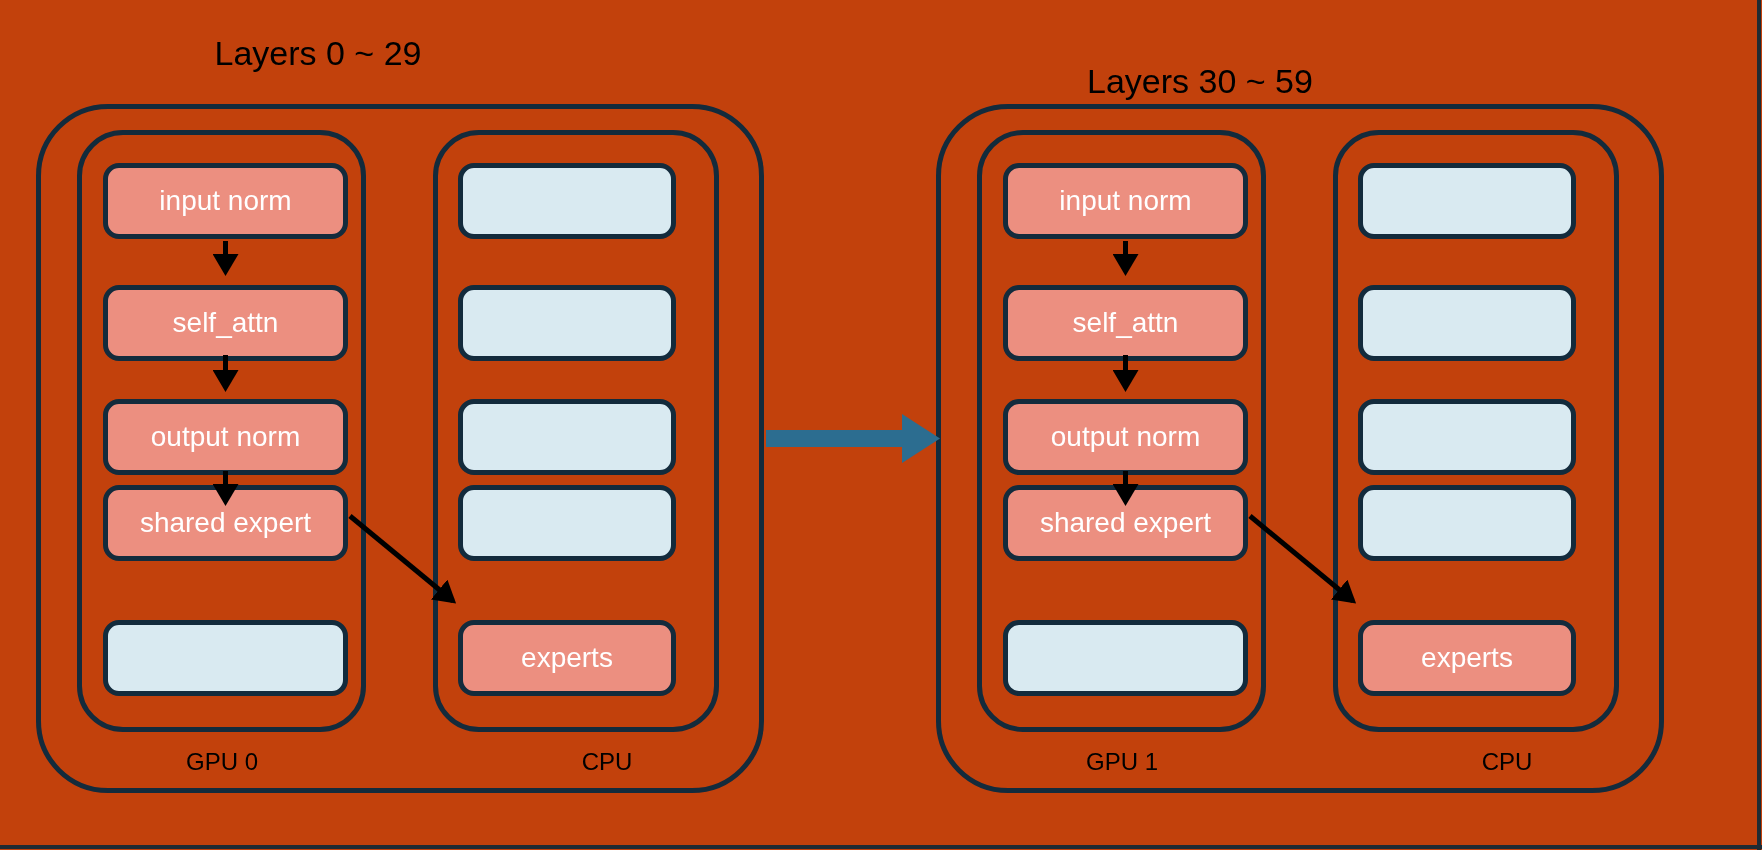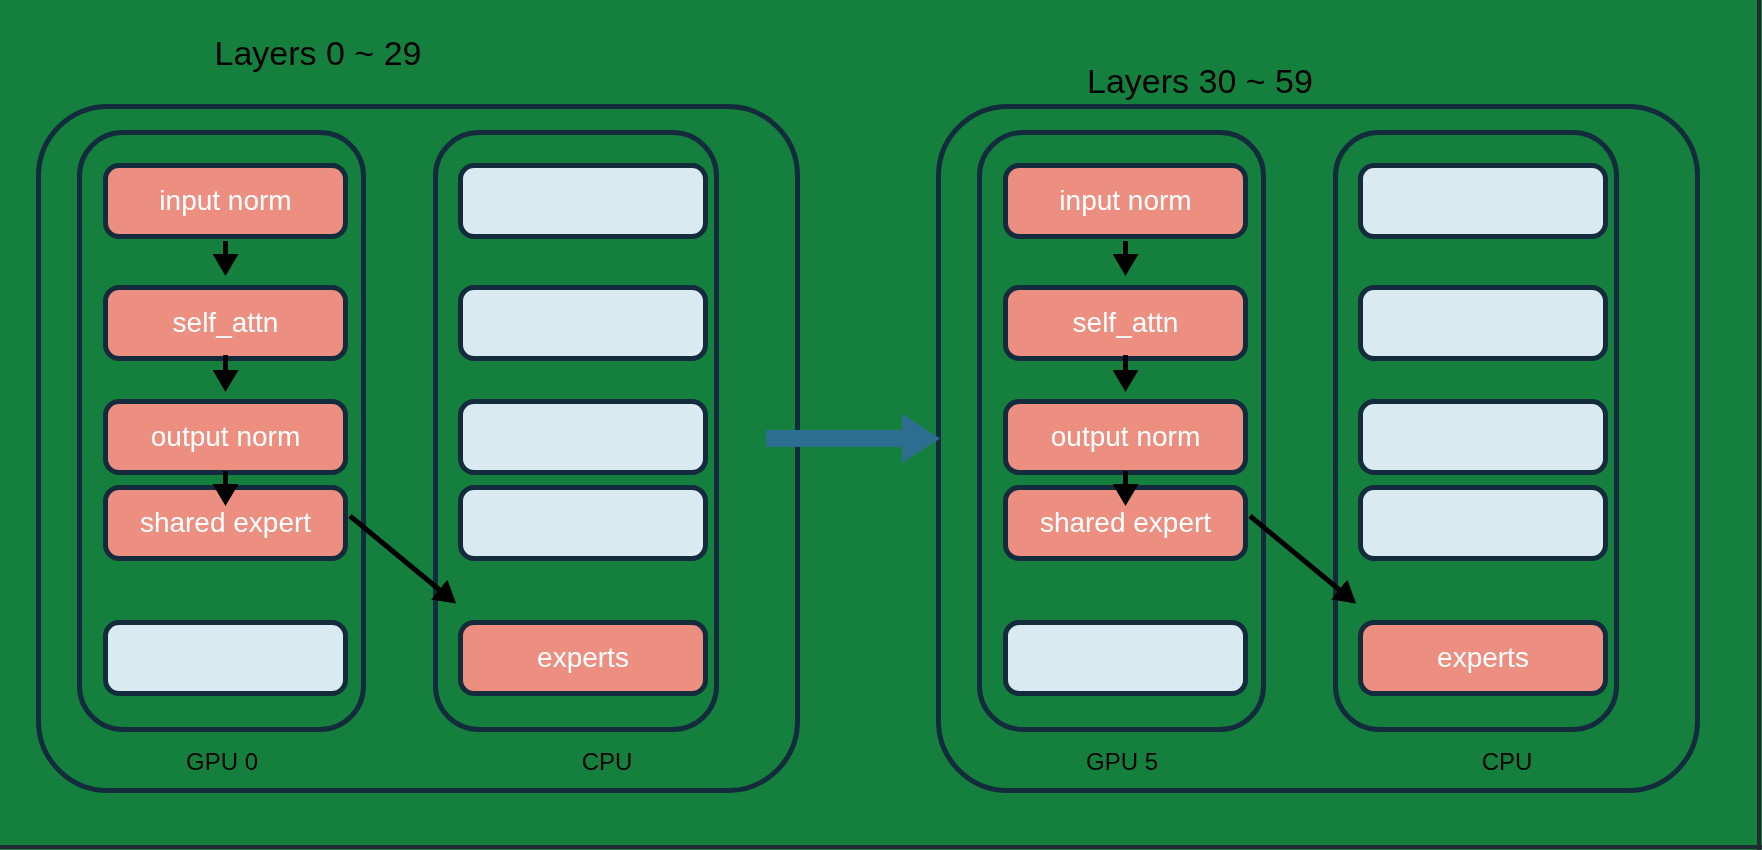--- a/index.html
+++ b/index.html
@@ -1,47 +1,47 @@
 <!DOCTYPE html>
 <html><head>
 <meta charset="utf-8">
 <style>
   html,body{margin:0;padding:0;background:#ffffff;}
   .canvas{
-    position:relative;width:1762px;height:850px;background:#15803d;
+    position:relative;width:1762px;height:850px;background:#c2410c;
     font-family:"Liberation Sans",sans-serif;overflow:hidden;
     --outline:#132B3C;--module-fill:#EC8F80;--slot-fill:#D9EAF1;
     --transfer-arrow:#2C6D90;--box-text:#FFFFFF;--label-text:#000000;--edge-line:#202B33;
   }
   .group-title{
     position:absolute;top:34px;transform:translateX(-50%);
     font-size:34px;color:var(--label-text);white-space:nowrap;
   }
-  .group{position:absolute;top:104px;width:728px;height:689px;padding-left:36px;}
+  .group{position:absolute;top:104px;width:728px;height:689px;}
   .g-left{left:36px;}
   .g-right{left:936px;}
   .outer-border{
     position:absolute;inset:0;border:5px solid var(--outline);
     border-radius:72px;box-sizing:border-box;
   }
   .col{
     position:absolute;top:26px;height:602px;border:5px solid var(--outline);
     border-radius:46px;box-sizing:border-box;
   }
   .col.gpu{left:41px;width:289px;}
   .col.cpu{left:397px;width:286px;}
   .box{
     position:absolute;width:245px;height:76px;border:5px solid var(--outline);
     border-radius:16px;box-sizing:border-box;display:flex;align-items:center;
     justify-content:center;font-size:28px;color:var(--box-text);white-space:nowrap;
   }
   .box.module{background:var(--module-fill);}
   .box.slot{background:var(--slot-fill);}
   .gpu-x{left:67px;}
-  .cpu-x{left:422px;width:250px;}
+  .cpu-x{left:422px;width:218px;}
   .b1{top:59px;}.b2{top:173px;margin-top:8px;}.b3{top:295px;}.b4{top:381px;}.b5{top:516px;}
   .col-label{
     position:absolute;top:644px;transform:translateX(-50%);
     font-size:24px;color:var(--label-text);white-space:nowrap;
   }
   .lbl-gpu{left:186px;}
   .lbl-cpu{left:571px;}
   .arrow-layer{position:absolute;left:0;top:0;width:1762px;height:850px;pointer-events:none;}
   .transfer-label{
     position:absolute;left:788px;top:452px;font-size:31px;line-height:40px;
@@ -91,21 +91,21 @@
     <div class="box module gpu-x b3">output norm</div>
     <div class="box module gpu-x b4">shared expert</div>
     <div class="box slot gpu-x b5"></div>
 
     <div class="box slot cpu-x b1"></div>
     <div class="box slot cpu-x b2"></div>
     <div class="box slot cpu-x b3"></div>
     <div class="box slot cpu-x b4"></div>
     <div class="box module cpu-x b5">experts</div>
 
-    <div class="col-label lbl-gpu">GPU 5</div>
+    <div class="col-label lbl-gpu">GPU 1</div>
     <div class="col-label lbl-cpu">CPU</div>
   </div>
 
   <svg class="arrow-layer" width="1762" height="850" viewBox="0 0 1762 850">
     <defs>
       <marker id="ah" markerUnits="userSpaceOnUse" markerWidth="22" markerHeight="26" refX="18" refY="13" orient="auto">
         <path d="M0,0 L22,13 L0,26 Z" fill="#000000"></path>
       </marker>
     </defs>
 

